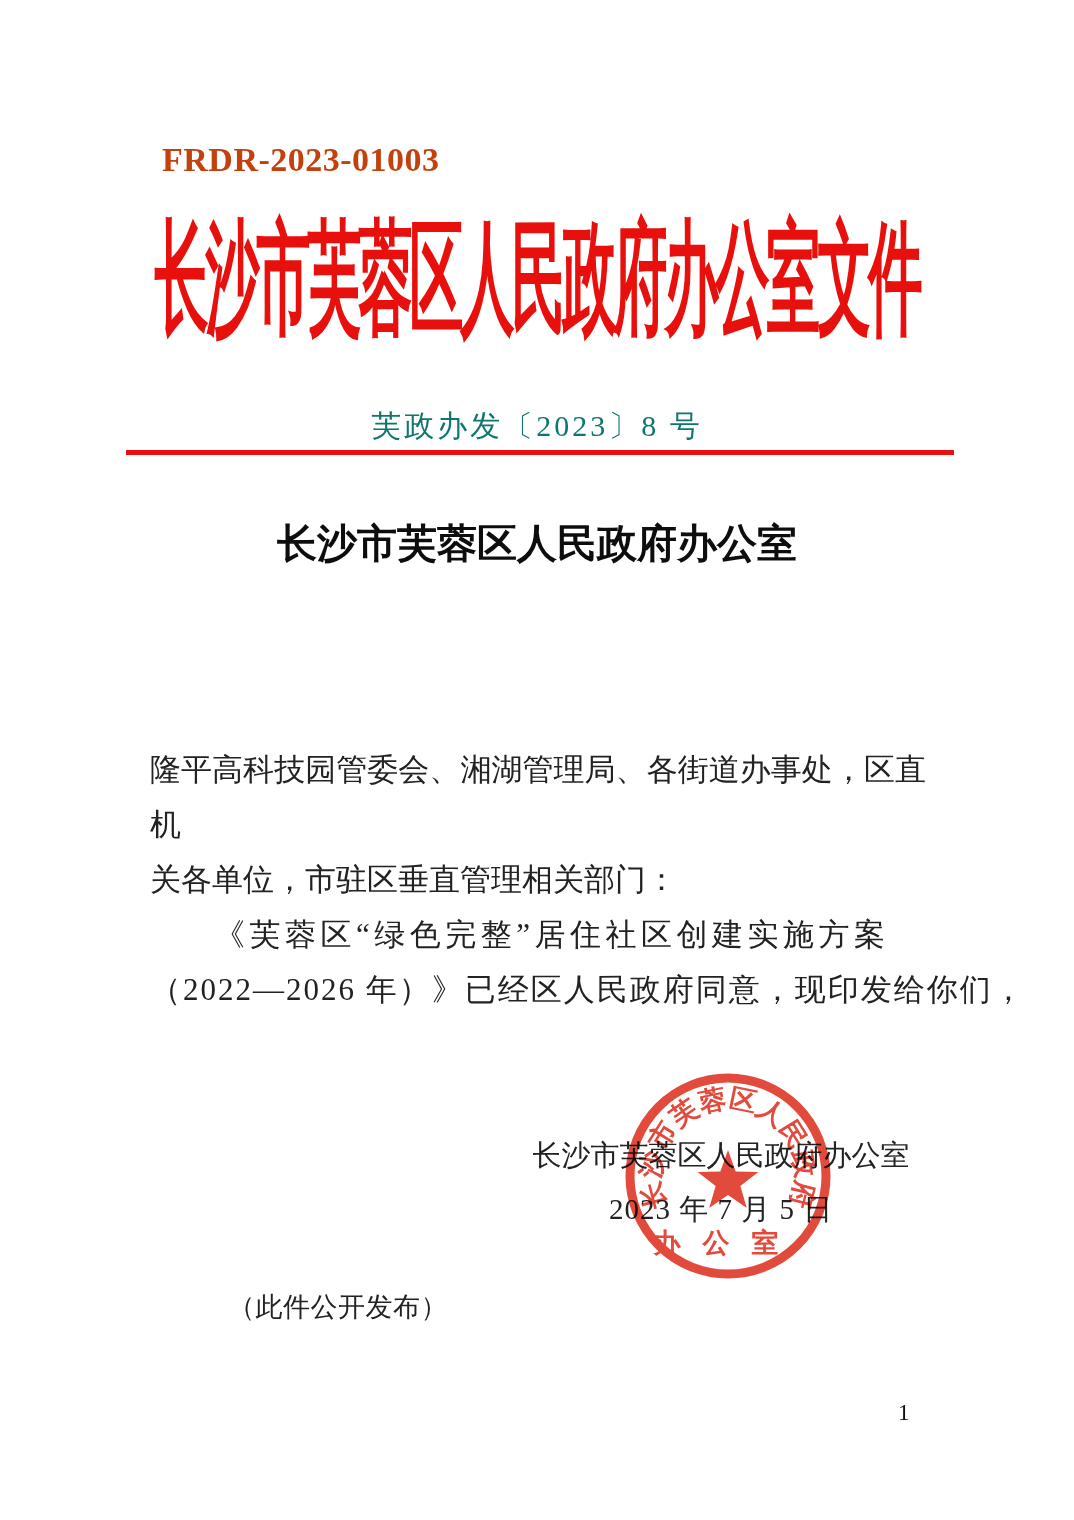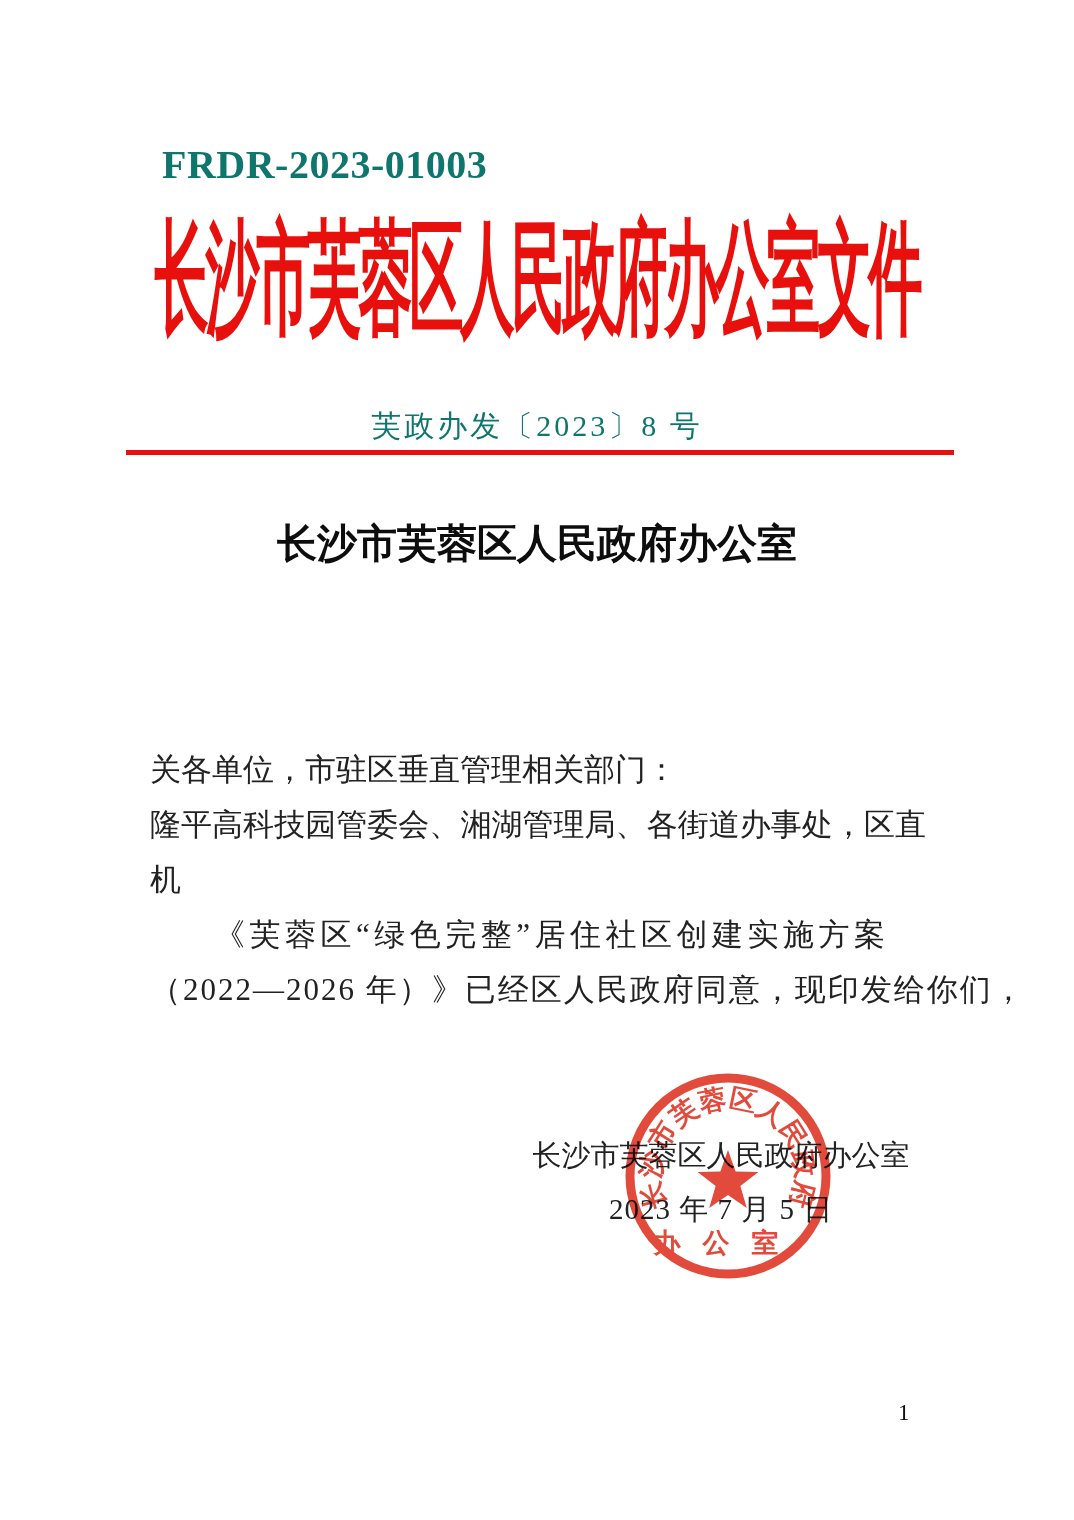--- a/index.html
+++ b/index.html
@@ -10,25 +10,25 @@
     height: 1520px;
     background: #ffffff;
     overflow: hidden;
     font-family: "Liberation Serif", "DejaVu Serif", serif;
     color: #1a1a1a;
   }
   .doc-code {
     position: absolute;
     left: 162px;
     top: 141px;
-    font-size: 40px;
+    font-size: 34px;
     font-weight: bold;
     letter-spacing: 0.5px;
     font-family: "Liberation Serif", serif;
-    color: #0f766e;
+    color: #c2410c;
   }
   .banner {
     position: absolute;
     left: 0;
     top: 212px;
     width: 100%;
     height: 136px;
     display: flex;
     align-items: center;
     justify-content: center;
@@ -144,22 +144,22 @@
 
   <div class="doc-number">芙政办发〔2023〕8 号</div>
 
   <div class="red-divider"></div>
 
   <div class="title-block">
     <div>长沙市芙蓉区人民政府办公室</div>
   </div>
 
   <div class="body-block">
+    <div class="body-line jline">隆平高科技园管委会、湘湖管理局、各街道办事处，区直机</div>
     <div class="body-line">关各单位，市驻区垂直管理相关部门：</div>
-    <div class="body-line jline">隆平高科技园管委会、湘湖管理局、各街道办事处，区直机</div>
     <div class="body-line indent2 ls45">《芙蓉区“绿色完整”居住社区创建实施方案</div>
     <div class="body-line ls20">（2022—2026 年）》已经区人民政府同意，现印发给你们，</div>
   </div>
 
   <div class="signature-block">
     <div class="signature-org">长沙市芙蓉区人民政府办公室</div>
     <div class="signature-date">2023 年 7 月 5 日</div>
   </div>
 
   <svg class="seal" viewBox="-110 -110 220 220">
@@ -167,16 +167,17 @@
     <polygon points="0,-26 7.64,-4.52 30.4,-3.89 12.36,10.02 18.8,31.9 0,19 -18.8,31.9 -12.36,10.02 -30.4,-3.89 -7.64,-4.52" fill="#e03c2d"></polygon>
     <defs>
       <path id="seal-arc" d="M -61.6 28.7 A 68 68 0 1 1 61.6 28.7" fill="none"></path>
     </defs>
     <text font-size="27" fill="#e03c2d" font-weight="bold" letter-spacing="0.5" font-family="&quot;Liberation Serif&quot;, serif">
       <textPath href="#seal-arc" startOffset="50%" text-anchor="middle">长沙市芙蓉区人民政府</textPath>
     </text>
     <text x="-1" y="76" font-size="27" fill="#e03c2d" font-weight="bold" text-anchor="middle" letter-spacing="22" font-family="&quot;Liberation Serif&quot;, serif">办公室</text>
   </svg>
 
+  <div class="public-note">（此件公开发布）</div>
 
   <div class="page-number">1</div>
 
 </div>
 
 </body></html>

